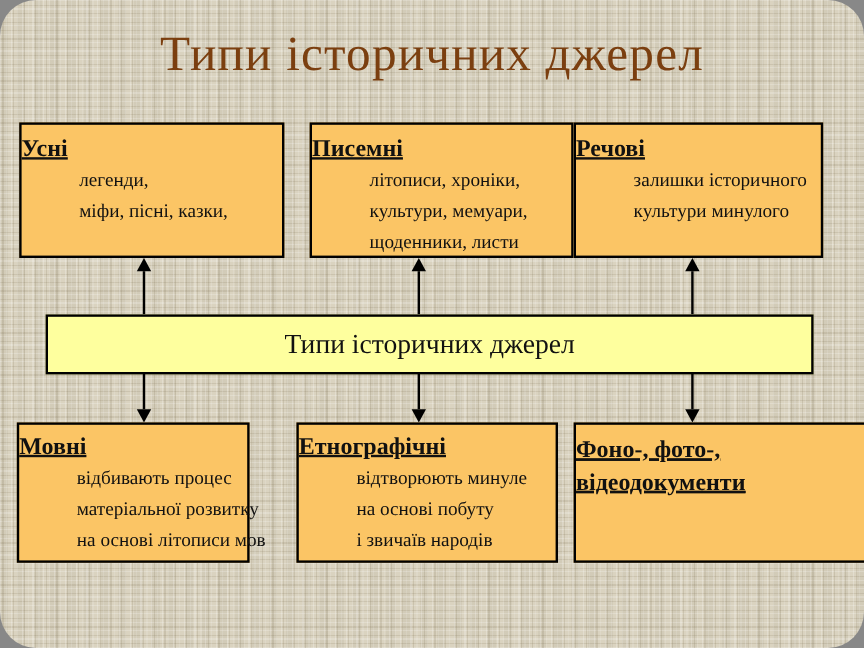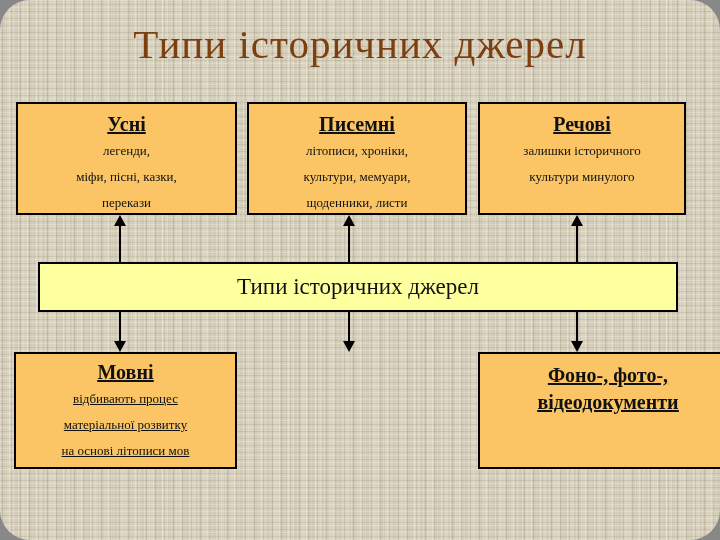--- a/index.html
+++ b/index.html
@@ -23,36 +23,35 @@
     text-align:center;
     font-size:41px;
     letter-spacing:1px;
     color:#7b3f10;
   }
   .box{
     position:absolute;
     box-sizing:border-box;
     background:#fbc565;
     border:2px solid #000;
-    text-align:center;
     color:#111;
   }
   .box-top{top:102px;height:113px;padding-top:7px;}
   .box-bottom{top:352px;height:117px;padding-top:5px;}
   .b1{left:16px;width:221px;}
-  .b2{left:247px;width:220px;}
+  .b2{left:258px;width:220px;}
   .b3{left:478px;width:208px;}
-  .b4{left:14px;width:223px;text-decoration:underline;}
+  .b4{left:14px;width:194px;}
   .b5{left:247px;width:218px;}
   .b6{left:478px;width:260px;padding-top:8px;text-decoration:underline;}
   .box-heading{
     font-size:20px;font-weight:bold;text-decoration:underline;
     line-height:27px;
   }
-  .box-line{font-size:13px;line-height:26px;white-space:nowrap;}
+  .box-line{font-size:16px;line-height:26px;white-space:nowrap;margin-left:48px;}
   .center-box{
     position:absolute;left:38px;top:262px;width:640px;height:50px;
     box-sizing:border-box;
     background:#feff9e;border:2px solid #000;
     display:flex;align-items:center;justify-content:center;
     font-size:23px;color:#111;
   }
   .arrow{
     position:absolute;width:12px;
     display:flex;flex-direction:column;align-items:center;
@@ -76,21 +75,20 @@
 <body>
 
 <div class="slide">
 
   <div class="title">Типи історичних джерел</div>
 
   <div class="box box-top b1">
     <div class="box-heading">Усні</div>
     <div class="box-line">легенди,</div>
     <div class="box-line">міфи, пісні, казки,</div>
-    <div class="box-line">перекази</div>
   </div>
 
   <div class="box box-top b2">
     <div class="box-heading">Писемні</div>
     <div class="box-line">літописи, хроніки,</div>
     <div class="box-line">культури, мемуари,</div>
     <div class="box-line">щоденники, листи</div>
   </div>
 
   <div class="box box-top b3">
@@ -129,19 +127,25 @@
     <div class="head-down"></div>
   </div>
 
   <div class="box box-bottom b4">
     <div class="box-heading">Мовні</div>
     <div class="box-line">відбивають процес</div>
     <div class="box-line">матеріальної розвитку</div>
     <div class="box-line">на основі літописи мов</div>
   </div>
 
+  <div class="box box-bottom b5">
+    <div class="box-heading">Етнографічні</div>
+    <div class="box-line">відтворюють минуле</div>
+    <div class="box-line">на основі побуту</div>
+    <div class="box-line">і звичаїв народів</div>
+  </div>
 
   <div class="box box-bottom b6">
     <div class="box-heading">Фоно-, фото-,</div>
     <div class="box-heading">відеодокументи</div>
   </div>
 
 </div>
 
 </body></html>

